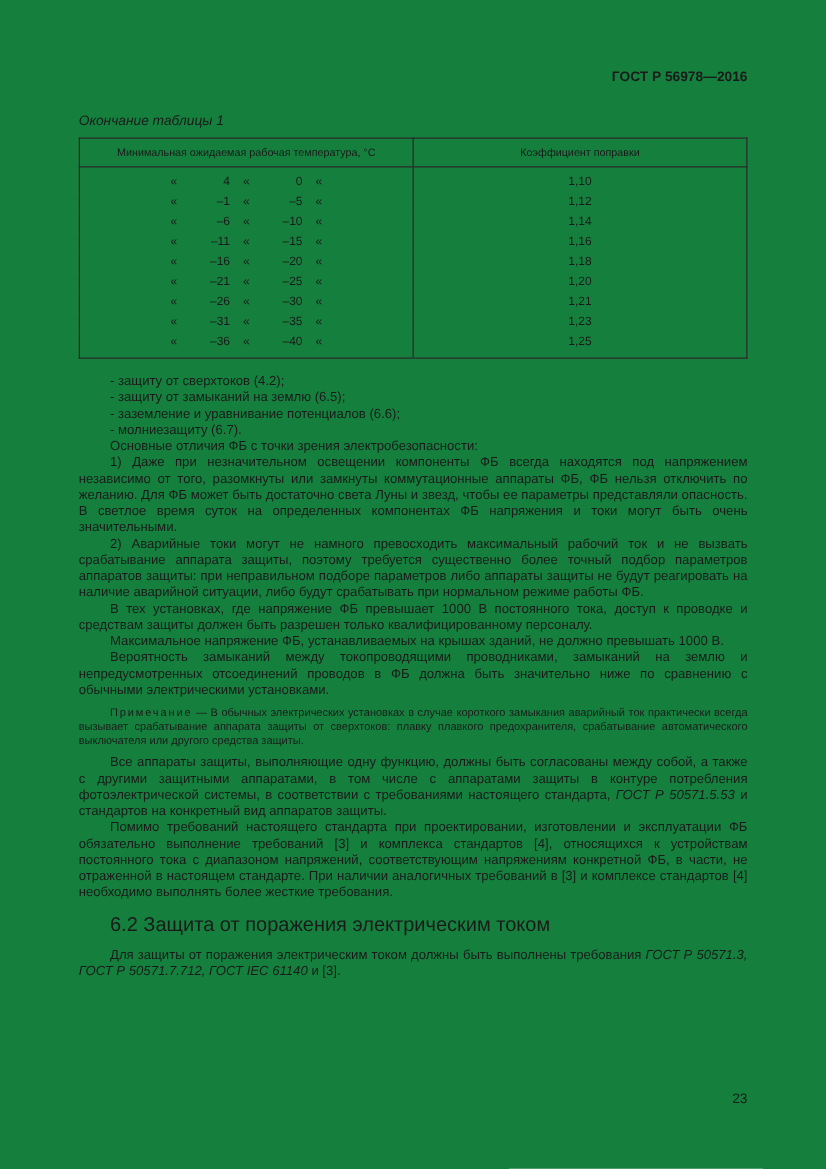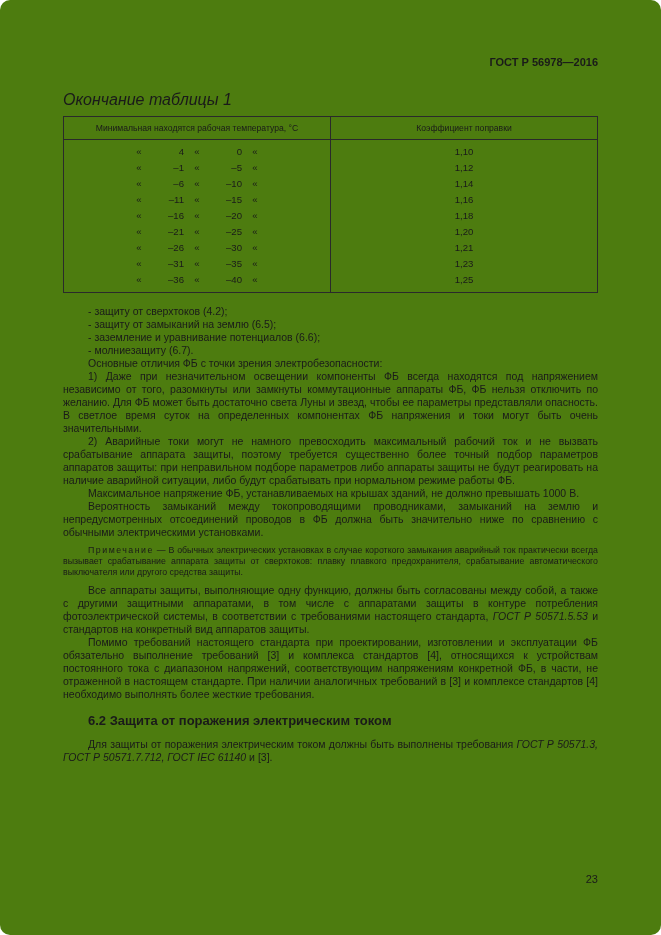--- a/index.html
+++ b/index.html
@@ -4,26 +4,26 @@
 <style>
   * { margin: 0; padding: 0; box-sizing: border-box; }
   html, body { background: #ffffff; }
   body {
     width: 661px; height: 935px;
     font-family: "Liberation Sans", sans-serif;
     color: #1a1a1a;
     position: relative;
     overflow: hidden;
   }
-  .page { position: absolute; inset: 0; background: #4d7c0f; border-radius: 10px; }
+  .page { position: absolute; inset: 0; background: #15803d; }
   .content { position: absolute; left: 63px; right: 63px; top: 56px; }
 
   .doc-header { text-align: right; font-weight: bold; font-size: 11px; }
 
-  .table-caption { margin-top: 23px; font-style: italic; font-size: 16px; }
+  .table-caption { margin-top: 23px; font-style: italic; font-size: 11px; }
 
   table.data-table {
     margin-top: 7px; width: 100%;
     border-collapse: collapse;
     border: 1.3px solid #2a2a2a;
   }
   table.data-table th {
     border: 1px solid #2a2a2a;
     font-weight: normal;
     font-size: 8.6px;
@@ -46,21 +46,21 @@
   .range-row .num { width: 32px; text-align: right; }
 
   .body-text { margin-top: 12px; font-size: 10.5px; line-height: 13px; text-align: justify; }
   .body-text p { text-indent: 25px; margin: 0; }
   .note {
     font-size: 8.8px; line-height: 11px;
     margin: 6px 0; text-indent: 25px; text-align: justify;
   }
   .note .note-label { letter-spacing: 1.5px; }
   .section-heading {
-    font-weight: bold; font-size: 13px;
+    font-weight: normal; font-size: 16px;
     margin-top: 13px; margin-bottom: 11px;
     text-indent: 25px;
   }
   .ref-italic { font-style: italic; }
 
   .page-number { position: absolute; right: 63px; bottom: 50px; font-size: 11px; }
 </style>
 </head>
 <body>
 
@@ -71,21 +71,21 @@
 
     <div class="table-caption">Окончание таблицы 1</div>
 
     <table class="data-table">
       <colgroup>
           <col style="width:50%">
           <col style="width:50%">
         </colgroup>
       <thead>
         <tr>
-          <th>Минимальная находятся рабочая температура, °С</th>
+          <th>Минимальная ожидаемая рабочая температура, °С</th>
           <th>Коэффициент поправки</th>
         </tr>
       </thead>
       <tbody>
         <tr>
           <td class="range-cell"><span class="range-row">
                 <span class="q">«</span>
                 <span class="num">4</span>
                 <span class="q">«</span>
                 <span class="num">0</span>
@@ -177,20 +177,21 @@
     </table>
 
     <div class="body-text">
       <p>- защиту от сверхтоков (4.2);</p>
       <p>- защиту от замыканий на землю (6.5);</p>
       <p>- заземление и уравнивание потенциалов (6.6);</p>
       <p>- молниезащиту (6.7).</p>
       <p>Основные отличия ФБ с точки зрения электробезопасности:</p>
       <p>1) Даже при незначительном освещении компоненты ФБ всегда находятся под напряжением независимо от того, разомкнуты или замкнуты коммутационные аппараты ФБ, ФБ нельзя отключить по желанию. Для ФБ может быть достаточно света Луны и звезд, чтобы ее параметры представляли опасность. В светлое время суток на определенных компонентах ФБ напряжения и токи могут быть очень значительными.</p>
       <p>2) Аварийные токи могут не намного превосходить максимальный рабочий ток и не вызвать срабатывание аппарата защиты, поэтому требуется существенно более точный подбор параметров аппаратов защиты: при неправильном подборе параметров либо аппараты защиты не будут реагировать на наличие аварийной ситуации, либо будут срабатывать при нормальном режиме работы ФБ.</p>
+      <p>В тех установках, где напряжение ФБ превышает 1000 В постоянного тока, доступ к проводке и средствам защиты должен быть разрешен только квалифицированному персоналу.</p>
       <p>Максимальное напряжение ФБ, устанавливаемых на крышах зданий, не должно превышать 1000 В.</p>
       <p>Вероятность замыканий между токопроводящими проводниками, замыканий на землю и непредусмотренных отсоединений проводов в ФБ должна быть значительно ниже по сравнению с обычными электрическими установками.</p>
       <div class="note"><span class="note-label">Примечание</span> <span>— В обычных электрических установках в случае короткого замыкания аварийный ток практически всегда вызывает срабатывание аппарата защиты от сверхтоков: плавку плавкого предохранителя, срабатывание автоматического выключателя или другого средства защиты.</span></div>
       <p><span>Все аппараты защиты, выполняющие одну функцию, должны быть согласованы между собой, а также с другими защитными аппаратами, в том числе с аппаратами защиты в контуре потребления фотоэлектрической системы, в соответствии с требованиями настоящего стандарта, </span><span class="ref-italic">ГОСТ Р 50571.5.53</span><span> и стандартов на конкретный вид аппаратов защиты.</span></p>
       <p>Помимо требований настоящего стандарта при проектировании, изготовлении и эксплуатации ФБ обязательно выполнение требований [3] и комплекса стандартов [4], относящихся к устройствам постоянного тока с диапазоном напряжений, соответствующим напряжениям конкретной ФБ, в части, не отраженной в настоящем стандарте. При наличии аналогичных требований в [3] и комплексе стандартов [4] необходимо выполнять более жесткие требования.</p>
       <div class="section-heading">6.2 Защита от поражения электрическим током</div>
       <p><span>Для защиты от поражения электрическим током должны быть выполнены требования </span><span class="ref-italic">ГОСТ Р 50571.3, ГОСТ Р 50571.7.712, ГОСТ IEC 61140</span><span> и [3].</span></p>
     </div>
 
   </div>

